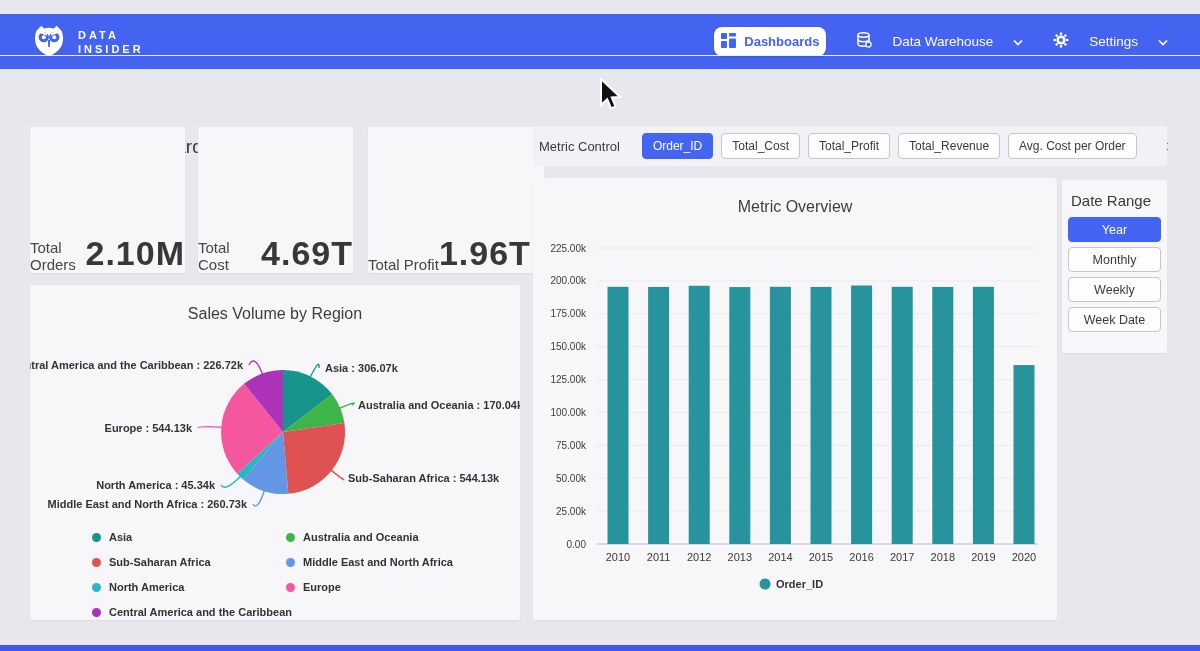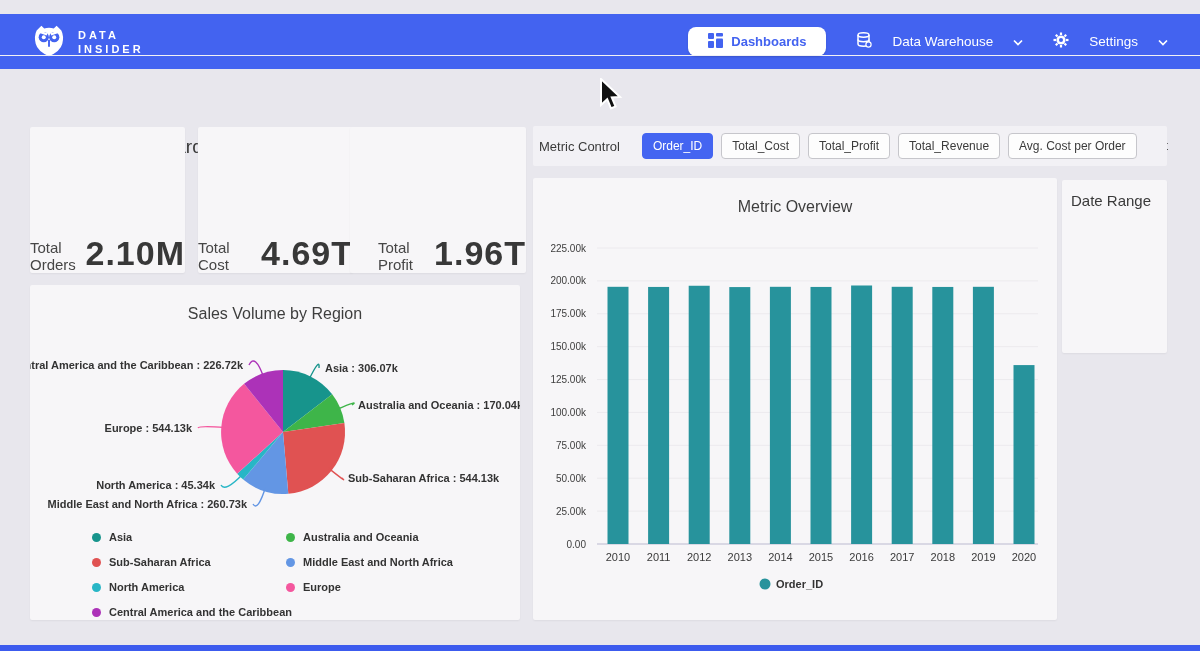--- a/index.html
+++ b/index.html
@@ -7,21 +7,21 @@
         font-family:"Liberation Sans",sans-serif;color:#3b3b3b;}
 
   
   .topnav{position:absolute;left:0;top:0;width:1200px;height:55px;background:#4363f0;
           display:flex;align-items:center;justify-content:space-between;box-sizing:border-box;
           padding:0 32px 0 30px;margin-top:14px;}
   .brand{display:flex;align-items:center;gap:10px;}
   .brand-text{color:#fff;font-size:11px;font-weight:bold;letter-spacing:3px;line-height:14px;}
   .topnav-right{display:flex;align-items:center;gap:30px;}
   .nav-pill{display:flex;align-items:center;gap:8px;background:#fff;border:none;border-radius:8px;
-            height:29px;padding:0 20px;color:#4363f0;font-weight:bold;font-size:13px;cursor:pointer;
+            height:29px;padding:0 7px;color:#4363f0;font-weight:bold;font-size:13px;cursor:pointer;
             font-family:"Liberation Sans",sans-serif;box-shadow:0 1px 2px rgba(0,0,0,.15);}
   .nav-item{display:flex;align-items:center;gap:20px;color:#fff;font-size:13.5px;font-weight:500;cursor:pointer;}
 
   
   .header-row{position:absolute;left:0;top:55px;width:1200px;height:68px;border-top:1px solid #f2f1f5;}
   .back-btn{position:absolute;left:26px;top:80px;background:none;border:none;cursor:pointer;padding:2px;}
   .page-title{position:absolute;left:57px;top:80px;font-size:19px;color:#3a3a3a;font-weight:400;}
   .header-actions{position:absolute;right:32px;top:80px;display:flex;align-items:center;gap:24px;}
   .action{display:flex;align-items:center;gap:7px;font-size:13px;font-weight:500;color:#3a3a3a;cursor:pointer;}
   .action.disabled{color:#9d9da3;cursor:default;}
@@ -198,21 +198,21 @@
 
   <div id="kpi-row">
       <div class="card kpi-card" style="left: 30px; top: 127px; width: 155px; height: 146px;">
         <div class="kpi-label">Total Orders</div>
                <div class="kpi-value">2.10M</div>
       </div>
       <div class="card kpi-card" style="left: 198px; top: 127px; width: 155px; height: 146px;">
         <div class="kpi-label">Total Cost</div>
                <div class="kpi-value">4.69T</div>
       </div>
-      <div class="card kpi-card" style="left: 350px; top: 127px; width: 176px; height: 146px; padding-left: 28px;">
+      <div class="card kpi-card" style="left: 368px; top: 127px; width: 176px; height: 146px;">
         <div class="kpi-label">Total Profit</div>
                <div class="kpi-value">1.96T</div>
       </div>
     </div>
 
   <div class="metric-strip">
     <span class="metric-strip-label">Metric Control</span>
     <span id="metric-buttons" style="display:flex;gap:8px;">
         <button class="btn selected">Order_ID</button>
         <button class="btn">Total_Cost</button>
@@ -328,20 +328,26 @@
         <text x="491" y="383" text-anchor="middle" font-size="11" fill="#3a3a3a">2020</text>
         <g>
           <circle cx="232" cy="406" r="5.5" fill="#27939c"></circle>
           <text x="243" y="410" font-size="11" font-weight="bold" fill="#333">Order_ID</text>
         </g>
       </svg>
   </div>
 
   <div class="card date-card" style="left:1062px;top:180px;width:105px;height:173px;">
     <div class="date-label">Date Range</div>
+    <div class="date-buttons" id="date-buttons">
+        <button class="btn date-btn selected">Year</button>
+        <button class="btn date-btn">Monthly</button>
+        <button class="btn date-btn">Weekly</button>
+        <button class="btn date-btn">Week Date</button>
+      </div>
   </div>
 
   <div class="footer-bar"></div>
 
   <span class="cursor">
     <svg width="26" height="36" viewBox="0 0 26 36">
       <path d="M4 1 L4 27 L10.2 21.2 L14 30.5 L18.6 28.5 L14.8 19.5 L23 19 Z" fill="#111" stroke="#fff" stroke-width="2"></path>
     </svg>
   </span>
 </div>

